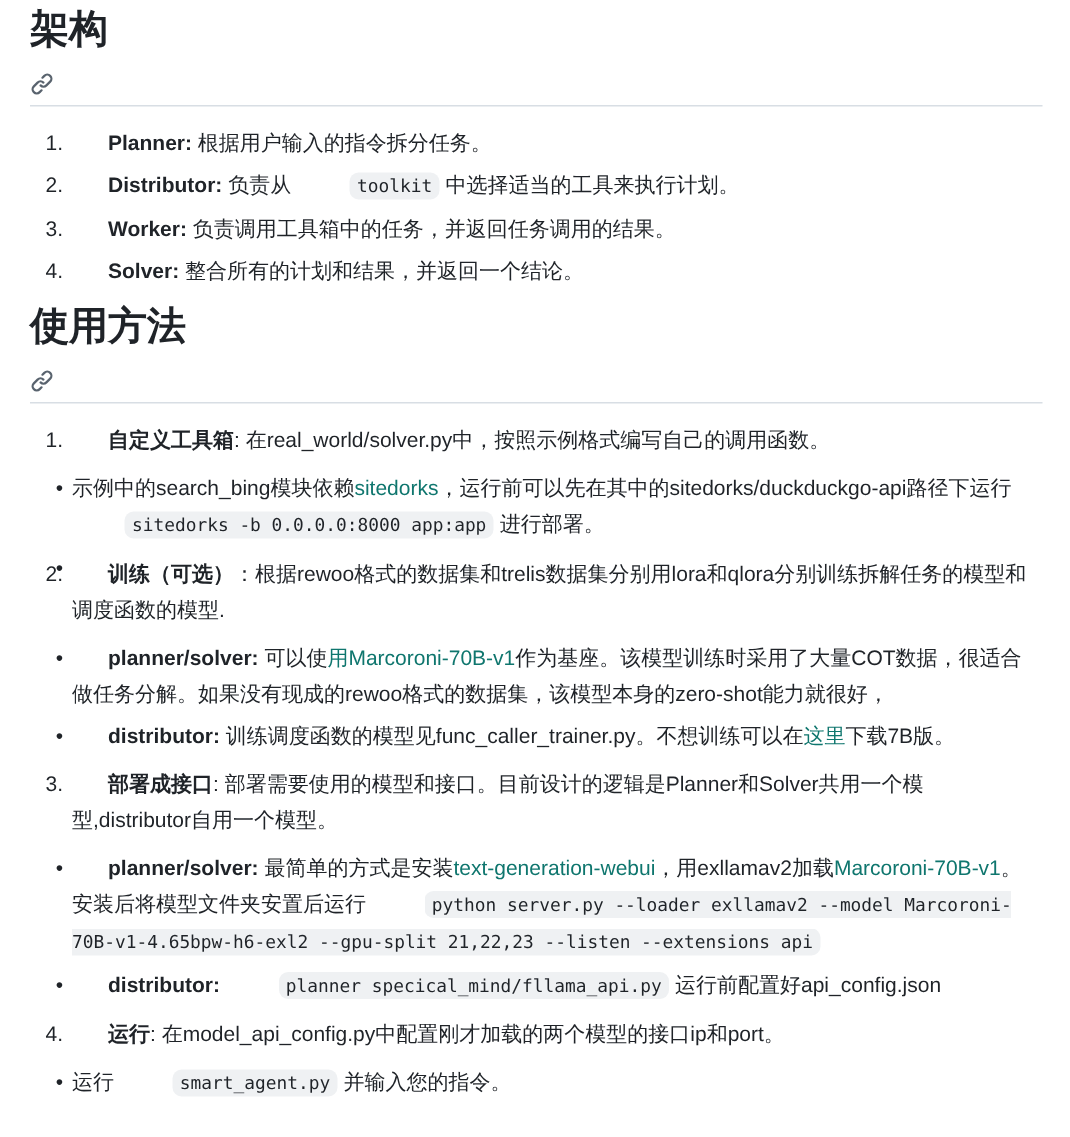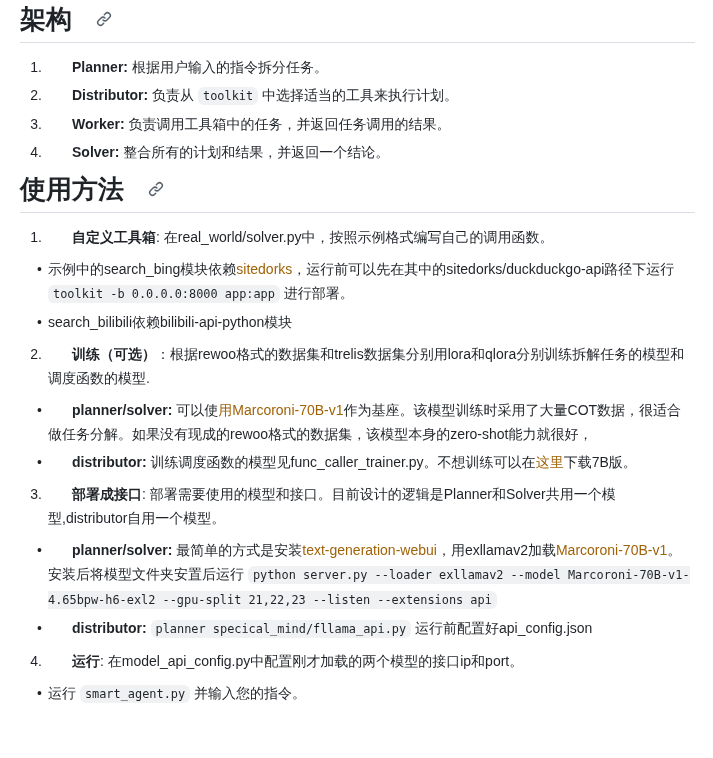--- a/index.html
+++ b/index.html
@@ -7,48 +7,50 @@
   body {
     width: 713px; height: 758px;
     background: #ffffff;
     color: #1f2328;
     font-family: "Liberation Sans", sans-serif;
     font-size: 14px;
     overflow: hidden;
   }
   .readme { padding: 2px 18px 0 20px; }
   .section-heading {
-    display: flex; align-items: center; gap: 24px;
+    display: flex; align-items: flex-start; gap: 12px;
     font-size: 26px; font-weight: 700; line-height: 34px;
     margin: 8px 0 12px 0; padding-bottom: 6px;
     border-bottom: 1px solid #d8dee4;
     color: #1f2328;
+    flex-direction: column;
   }
   .section-heading:first-child { margin-top: 0; }
   .heading-anchor { display: inline-flex; align-items: center; text-decoration: none; }
   .heading-anchor svg { fill: #59636e; }
   .para { margin: 0 0 8px 0; line-height: 24px; }
   .list { margin: 0 0 8px 0; padding-left: 28px; }
   .li { position: relative; line-height: 24px; }
   .li + .li { margin-top: 4px; }
   .marker {
     position: absolute; left: -30px; top: 0;
     width: 24px; text-align: right;
     color: #1f2328;
   }
   .marker.bullet { font-size: 14px; }
   strong { font-weight: 700; padding-left: 24px; }
-  a.link { color: #a16207; text-decoration: none; cursor: pointer; }
+  a.link { color: #0f766e; text-decoration: none; cursor: pointer; }
   code.inline-code {
     font-family: "DejaVu Sans Mono", monospace;
     font-size: 85%;
     background: rgba(175,184,193,0.2);
     padding: 2px 5px;
     border-radius: 6px;
     color: #1f2328;
+    margin-left: 35px;
   }
 </style>
 </head>
 <body>
 
 <div class="readme">
     <h1 class="section-heading">
       <span>架构</span>
       <a class="heading-anchor" href="#">
         <svg width="16" height="16" viewBox="0 0 16 16" aria-hidden="true">
@@ -67,22 +69,22 @@
       <a class="heading-anchor" href="#">
         <svg width="16" height="16" viewBox="0 0 16 16" aria-hidden="true">
           <path d="M7.775 3.275a.75.75 0 0 0 1.06 1.06l1.25-1.25a2 2 0 1 1 2.83 2.83l-2.5 2.5a2 2 0 0 1-2.83 0 .75.75 0 0 0-1.06 1.06 3.5 3.5 0 0 0 4.95 0l2.5-2.5a3.5 3.5 0 0 0-4.95-4.95l-1.25 1.25Zm-4.69 9.64a2 2 0 0 1 0-2.83l2.5-2.5a2 2 0 0 1 2.83 0 .75.75 0 0 0 1.06-1.06 3.5 3.5 0 0 0-4.95 0l-2.5 2.5a3.5 3.5 0 0 0 4.95 4.95l1.25-1.25a.75.75 0 0 0-1.06-1.06l-1.25 1.25a2 2 0 0 1-2.83 0Z"></path>
         </svg>
       </a>
     </h1>
     <div class="list">
       <div class="li"><span class="marker">1.</span><strong>自定义工具箱</strong><span>: 在real_world/solver.py中，按照示例格式编写自己的调用函数。</span></div>
     </div>
     <div class="list">
-      <div class="li"><span class="marker bullet">•</span><span>示例中的search_bing模块依赖</span><a class="link" href="#">sitedorks</a><span>，运行前可以先在其中的sitedorks/duckduckgo-api路径下运行 </span><code class="inline-code">toolkit -b 0.0.0.0:8000 app:app</code><span> 进行部署。</span></div>
-      <div class="li"><span class="marker bullet">•</span><span>search_bilibili依赖bilibili-api-python模块</span></div>
+      <div class="li"><span class="marker bullet">•</span><span>示例中的search_bing模块依赖</span><a class="link" href="#">sitedorks</a><span>，运行前可以先在其中的sitedorks/duckduckgo-api路径下运行 </span><code class="inline-code">sitedorks -b 0.0.0.0:8000 app:app</code><span> 进行部署。</span></div>
+      <div class="li"><span class="marker bullet">•</span></div>
     </div>
     <div class="list">
       <div class="li"><span class="marker">2.</span><strong>训练（可选）</strong><span>：根据rewoo格式的数据集和trelis数据集分别用lora和qlora分别训练拆解任务的模型和调度函数的模型.</span></div>
     </div>
     <div class="list">
       <div class="li"><span class="marker bullet">•</span><strong>planner/solver:</strong><span> 可以使</span><a class="link" href="#">用Marcoroni-70B-v1</a><span>作为基座。该模型训练时采用了大量COT数据，很适合做任务分解。如果没有现成的rewoo格式的数据集，该模型本身的zero-shot能力就很好，</span></div>
       <div class="li"><span class="marker bullet">•</span><strong>distributor:</strong><span> 训练调度函数的模型见func_caller_trainer.py。不想训练可以在</span><a class="link" href="#">这里</a><span>下载7B版。</span></div>
     </div>
     <div class="list">
       <div class="li"><span class="marker">3.</span><strong>部署成接口</strong><span>: 部署需要使用的模型和接口。目前设计的逻辑是Planner和Solver共用一个模型,distributor自用一个模型。</span></div>

